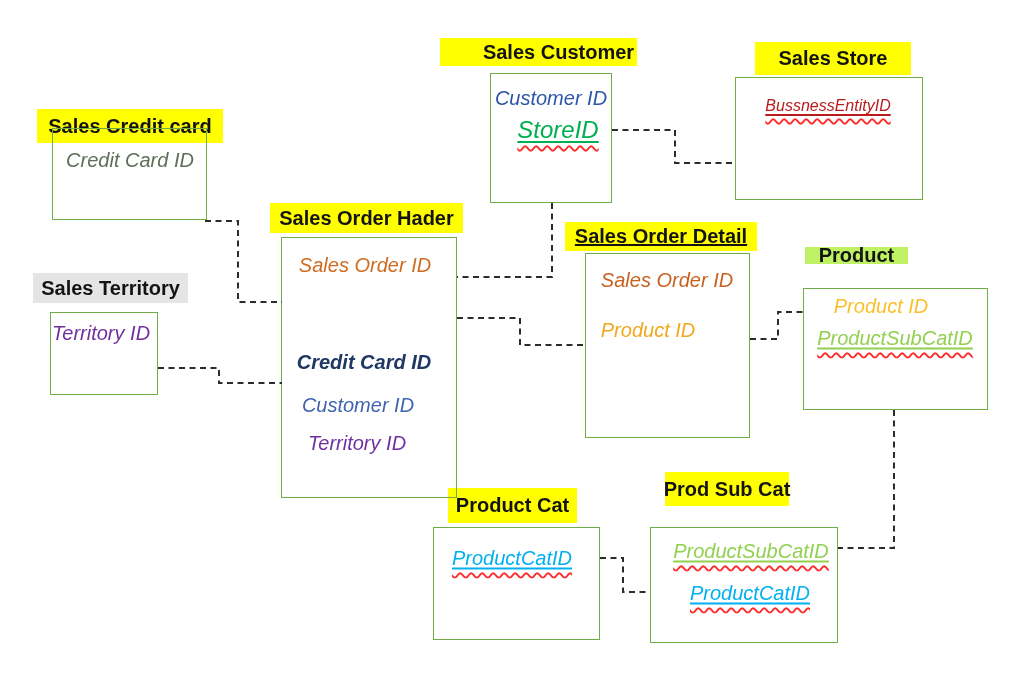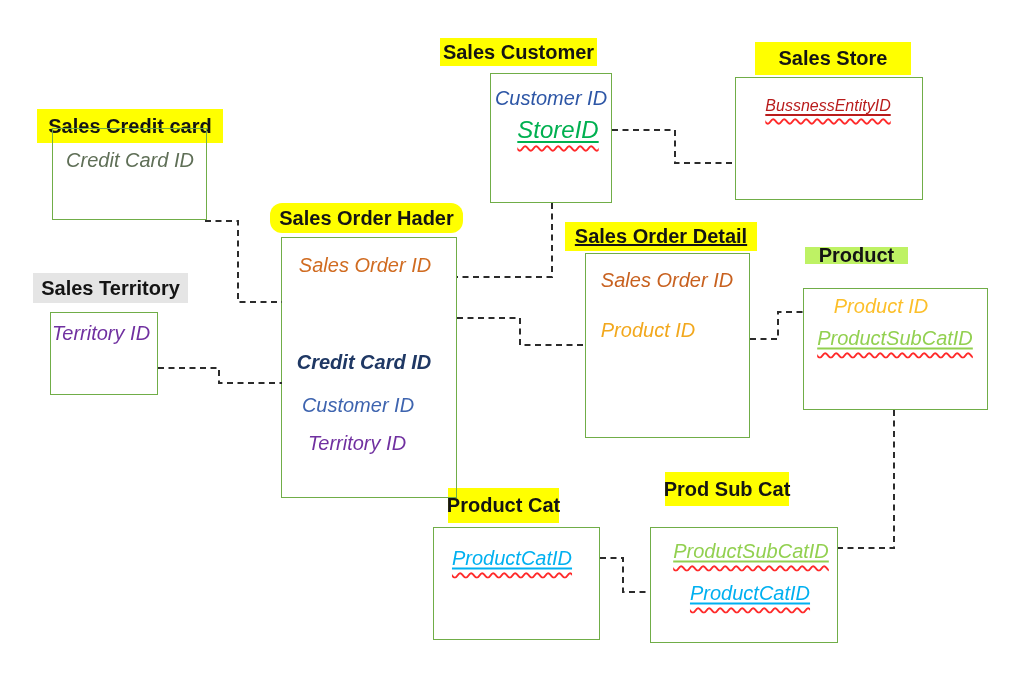--- a/index.html
+++ b/index.html
@@ -35,45 +35,45 @@
   #connector-layer{position:absolute;left:0;top:0;z-index:3;pointer-events:none;}
 </style>
 </head>
 <body>
 
 <div id="canvas">
   <div id="entities">
       <div class="entity-title" style="left: 37px; top: 93px; width: 186px; height: 34px; background: rgb(255, 255, 0); color: rgb(20, 20, 20); margin-top: 16px;">Sales Credit card</div>
       <div class="entity-box" style="left: 52px; top: 128px; width: 155px; height: 92px; border-color: rgb(112, 173, 71);"></div>
       <span class="field" style="left: 130px; top: 160px; color: rgb(95, 111, 87); font-size: 20px;"><span class="ul">Credit Card ID</span></span>
-      <div class="entity-title" style="left: 440px; top: 38px; width: 157px; height: 28px; background: rgb(255, 255, 0); color: rgb(20, 20, 20);">Sales Customer</div>
+      <div class="entity-title" style="left: 440px; top: 38px; width: 157px; height: 28px; background: rgb(255, 255, 0); color: rgb(20, 20, 20); padding-left: 40px;">Sales Customer</div>
       <div class="entity-box" style="left: 490px; top: 73px; width: 122px; height: 130px; border-color: rgb(112, 173, 71);"></div>
       <span class="field" style="left: 551px; top: 98px; color: rgb(45, 86, 166); font-size: 20px;"><span class="ul">Customer ID</span></span>
       <span class="field deco" style="left: 558px; top: 130px; color: rgb(0, 176, 80); font-size: 24px;"><span class="ul">StoreID</span></span>
       <div class="entity-title" style="left: 755px; top: 42px; width: 156px; height: 33px; background: rgb(255, 255, 0); color: rgb(20, 20, 20);">Sales Store</div>
       <div class="entity-box" style="left: 735px; top: 77px; width: 188px; height: 123px; border-color: rgb(112, 173, 71);"></div>
       <span class="field deco" style="left: 828px; top: 106px; color: #b91c1c; font-size: 16px;"><span class="ul">BussnessEntityID</span></span>
-      <div class="entity-title" style="left: 270px; top: 203px; width: 193px; height: 30px; background: rgb(255, 255, 0); color: rgb(20, 20, 20); border-radius: 12px;">Sales Order Hader</div>
+      <div class="entity-title" style="left: 270px; top: 203px; width: 193px; height: 30px; background: rgb(255, 255, 0); color: rgb(20, 20, 20);">Sales Order Hader</div>
       <div class="entity-box" style="left: 281px; top: 237px; width: 176px; height: 261px; border-color: rgb(112, 173, 71);"></div>
       <span class="field" style="left: 365px; top: 265px; color: rgb(208, 107, 32); font-size: 20px;"><span class="ul">Sales Order ID</span></span>
       <span class="field" style="left: 364px; top: 362px; color: rgb(31, 56, 100); font-size: 20px; font-weight: 600;"><span class="ul">Credit Card ID</span></span>
       <span class="field" style="left: 358px; top: 405px; color: rgb(62, 100, 175); font-size: 20px;"><span class="ul">Customer ID</span></span>
       <span class="field" style="left: 357px; top: 443px; color: rgb(112, 48, 160); font-size: 20px;"><span class="ul">Territory ID</span></span>
       <div class="entity-title" style="left: 33px; top: 273px; width: 155px; height: 30px; background: #e5e5e5; color: rgb(20, 20, 20);">Sales Territory</div>
       <div class="entity-box" style="left: 50px; top: 312px; width: 108px; height: 83px; border-color: rgb(112, 173, 71);"></div>
       <span class="field" style="left: 101px; top: 333px; color: rgb(112, 48, 160); font-size: 20px;"><span class="ul">Territory ID</span></span>
       <div class="entity-title" style="left: 565px; top: 222px; width: 192px; height: 29px; background: rgb(255, 255, 0); color: rgb(20, 20, 20); text-decoration: underline;">Sales Order Detail</div>
       <div class="entity-box" style="left: 585px; top: 253px; width: 165px; height: 185px; border-color: rgb(112, 173, 71);"></div>
       <span class="field" style="left: 667px; top: 280px; color: rgb(200, 97, 31); font-size: 20px;"><span class="ul">Sales Order ID</span></span>
       <span class="field" style="left: 648px; top: 330px; color: rgb(242, 168, 29); font-size: 20px;"><span class="ul">Product ID</span></span>
       <div class="entity-title" style="left: 805px; top: 247px; width: 103px; height: 17px; background: #bef264; color: rgb(20, 20, 20); text-align: right;">Product</div>
       <div class="entity-box" style="left: 803px; top: 288px; width: 185px; height: 122px; border-color: rgb(112, 173, 71);"></div>
       <span class="field" style="left: 881px; top: 306px; color: rgb(252, 191, 42); font-size: 20px;"><span class="ul">Product ID</span></span>
       <span class="field deco" style="left: 895px; top: 338px; color: rgb(146, 208, 80); font-size: 20px;"><span class="ul">ProductSubCatID</span></span>
-      <div class="entity-title" style="left: 448px; top: 488px; width: 111px; height: 35px; background: rgb(255, 255, 0); color: rgb(20, 20, 20);">Product Cat</div>
+      <div class="entity-title" style="left: 448px; top: 488px; width: 129px; height: 35px; background: rgb(255, 255, 0); color: rgb(20, 20, 20);">Product Cat</div>
       <div class="entity-box" style="left: 433px; top: 527px; width: 167px; height: 113px; border-color: rgb(112, 173, 71);"></div>
       <span class="field deco" style="left: 512px; top: 558px; color: rgb(0, 176, 240); font-size: 20px;"><span class="ul">ProductCatID</span></span>
       <div class="entity-title" style="left: 665px; top: 472px; width: 124px; height: 34px; background: rgb(255, 255, 0); color: rgb(20, 20, 20);">Prod Sub Cat</div>
       <div class="entity-box" style="left: 650px; top: 527px; width: 188px; height: 116px; border-color: rgb(112, 173, 71);"></div>
       <span class="field deco" style="left: 751px; top: 551px; color: rgb(146, 208, 80); font-size: 20px;"><span class="ul">ProductSubCatID</span></span>
       <span class="field deco" style="left: 750px; top: 593px; color: rgb(0, 176, 240); font-size: 20px;"><span class="ul">ProductCatID</span></span>
     </div>
   <svg id="connector-layer" width="1024" height="691" viewBox="0 0 1024 691" xmlns="http://www.w3.org/2000/svg">
       <polyline points="205,221 238,221 238,302 282,302" fill="none" stroke="#2b2b2b" stroke-width="2" stroke-dasharray="6 4.5"></polyline>
       <polyline points="158,368 219,368 219,383 282,383" fill="none" stroke="#2b2b2b" stroke-width="2" stroke-dasharray="6 4.5"></polyline>

